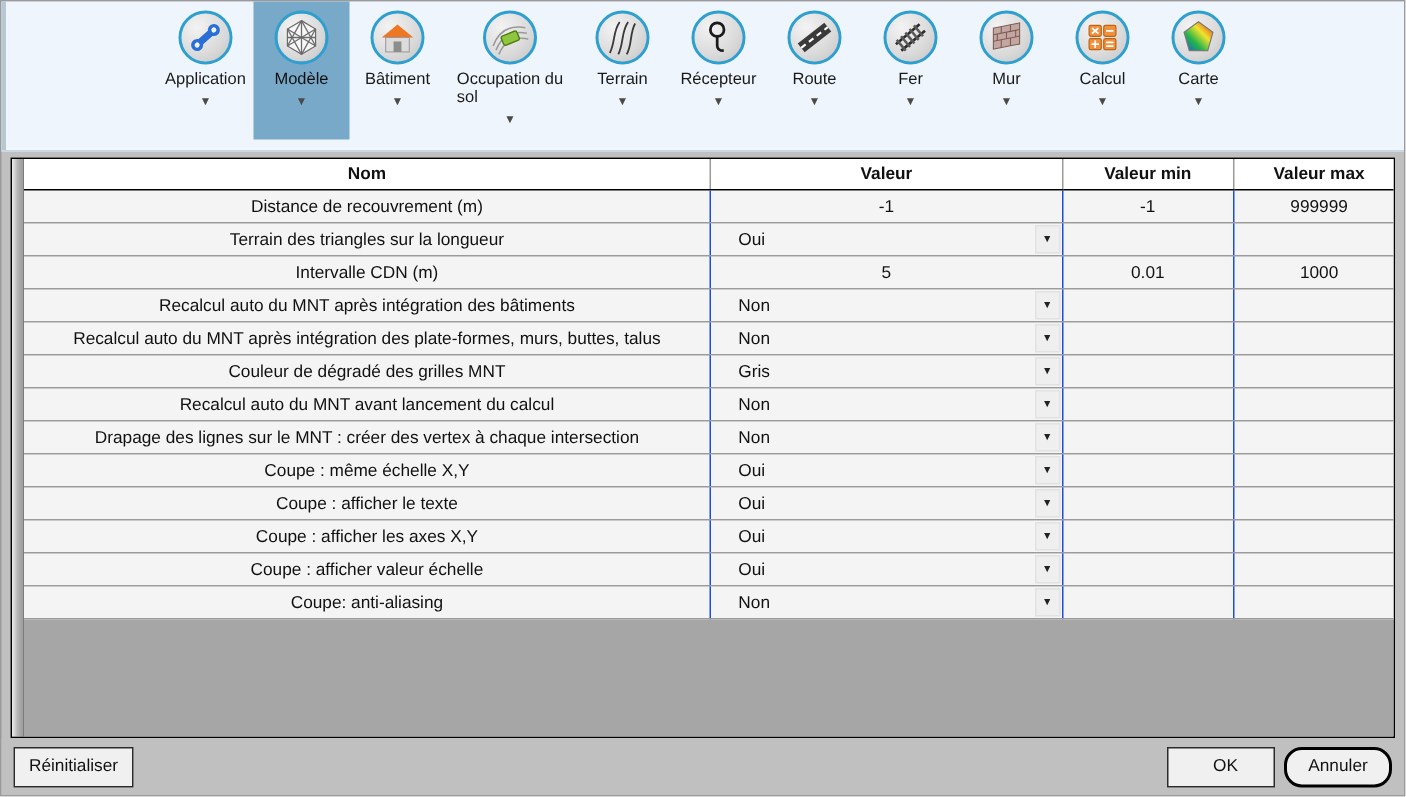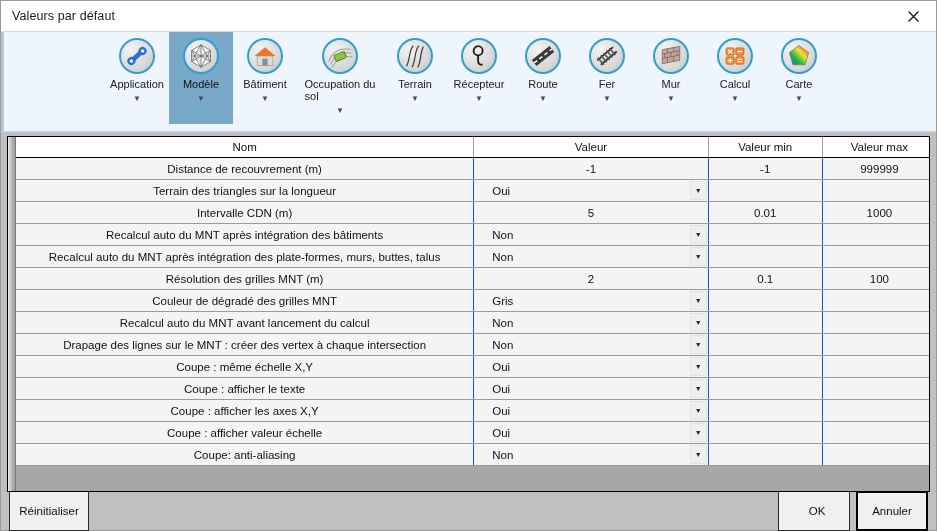--- a/index.html
+++ b/index.html
@@ -133,21 +133,21 @@
     width: 100%;
     table-layout: fixed;
     margin-left: 8px;
   }
   table.grid th {
     height: 20px;
     background: #ffffff;
     border-right: 1px solid #9b9b9b;
     border-bottom: 1px solid #000000;
     font-size: 11.5px;
-    font-weight: normal;
+    font-weight: bold;
     color: #111111;
     text-align: center;
     padding: 0;
   }
   table.grid td {
     height: 21px;
     border-right: 1px solid #1d4ed8;
     border-bottom: 1px solid #9b9b9b;
     font-size: 11.5px;
     padding: 0;
@@ -209,51 +209,42 @@
   .footer {
     flex: 0 0 auto;
     height: 38px;
     background: #c0c0c0;
     display: flex;
     align-items: center;
     padding: 0 8px;
     box-sizing: border-box;
   }
   .btn {
-    height: 40px;
+    height: 27px;
     background: #f0f0f0;
     border: 1px solid #2b2b2b;
     font-size: 11.5px;
     color: #111;
     font-family: "Liberation Sans", sans-serif;
     cursor: pointer;
     padding: 0 10px;
     box-sizing: border-box;
     display: flex; align-items: center; justify-content: center;
   }
   .btn.reset { width: 80px; }
   .btn.ok { width: 72px; padding-left: 16px; }
   .btn.cancel { width: 72px; border: 2px solid #000000; }
   .footer-spacer { flex: 1 1 auto; }
-  .btn + .btn { margin-left: 6px; }
+  .btn + .btn { margin-left: 6px; border-radius: 12px; }
 </style>
 </head>
 <body>
 
 <div id="app">
 
-  <div class="titlebar">
-    <div class="titlebar-text">Valeurs par défaut</div>
-    <div class="titlebar-close">
-      <svg width="13" height="13" viewBox="0 0 13 13" aria-hidden="true">
-        <line x1="1.5" y1="1.5" x2="11.5" y2="11.5" stroke="#111" stroke-width="1.2"></line>
-        <line x1="11.5" y1="1.5" x2="1.5" y2="11.5" stroke="#111" stroke-width="1.2"></line>
-      </svg>
-    </div>
-  </div>
 
   <div class="ribbon" id="ribbon">
       <div class="ribbon-item">
         <div class="ribbon-icon">
           <svg viewBox="0 0 32 32" width="30" height="30">
             <g transform="rotate(-42 16 16)">
               <rect x="7" y="13.5" width="18" height="5" rx="1.6" fill="#2a6fd6"></rect>
               <circle cx="8" cy="16" r="4.3" fill="#2a6fd6"></circle>
               <circle cx="8" cy="16" r="1.8" fill="#eef5fd"></circle>
               <circle cx="24" cy="16" r="4.3" fill="#2a6fd6"></circle>
@@ -488,28 +479,20 @@
             <td class="c-val">
               <div class="combo">
                 <span class="txt">Non</span>
                 <span class="arrow">▼</span>
               </div>
             </td>
             <td class="c-minmax"></td>
             <td class="c-minmax"></td>
           </tr>
           <tr>
-            <td class="c-name">Résolution des grilles MNT (m)</td>
-            <td class="c-val">
-              <span class="num">2</span>
-            </td>
-            <td class="c-minmax">0.1</td>
-            <td class="c-minmax">100</td>
-          </tr>
-          <tr>
             <td class="c-name">Couleur de dégradé des grilles MNT</td>
             <td class="c-val">
               <div class="combo">
                 <span class="txt">Gris</span>
                 <span class="arrow">▼</span>
               </div>
             </td>
             <td class="c-minmax"></td>
             <td class="c-minmax"></td>
           </tr>

